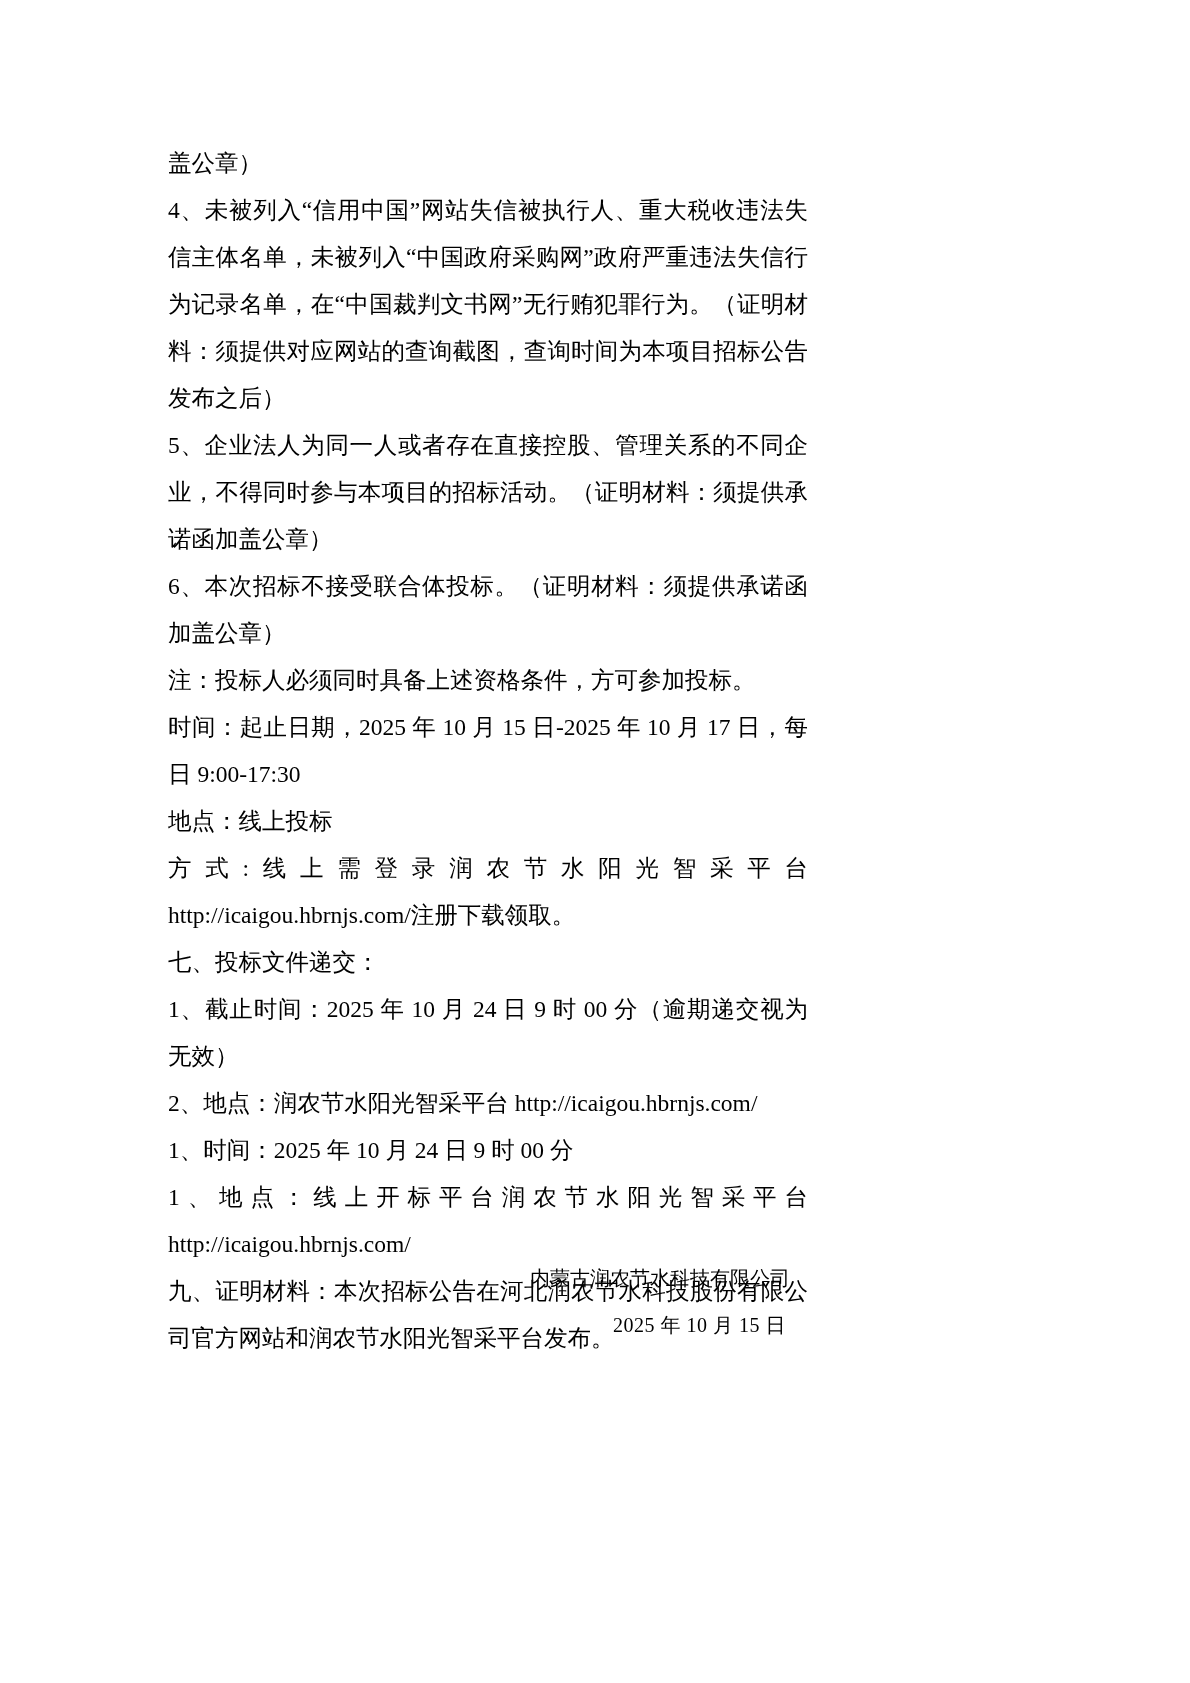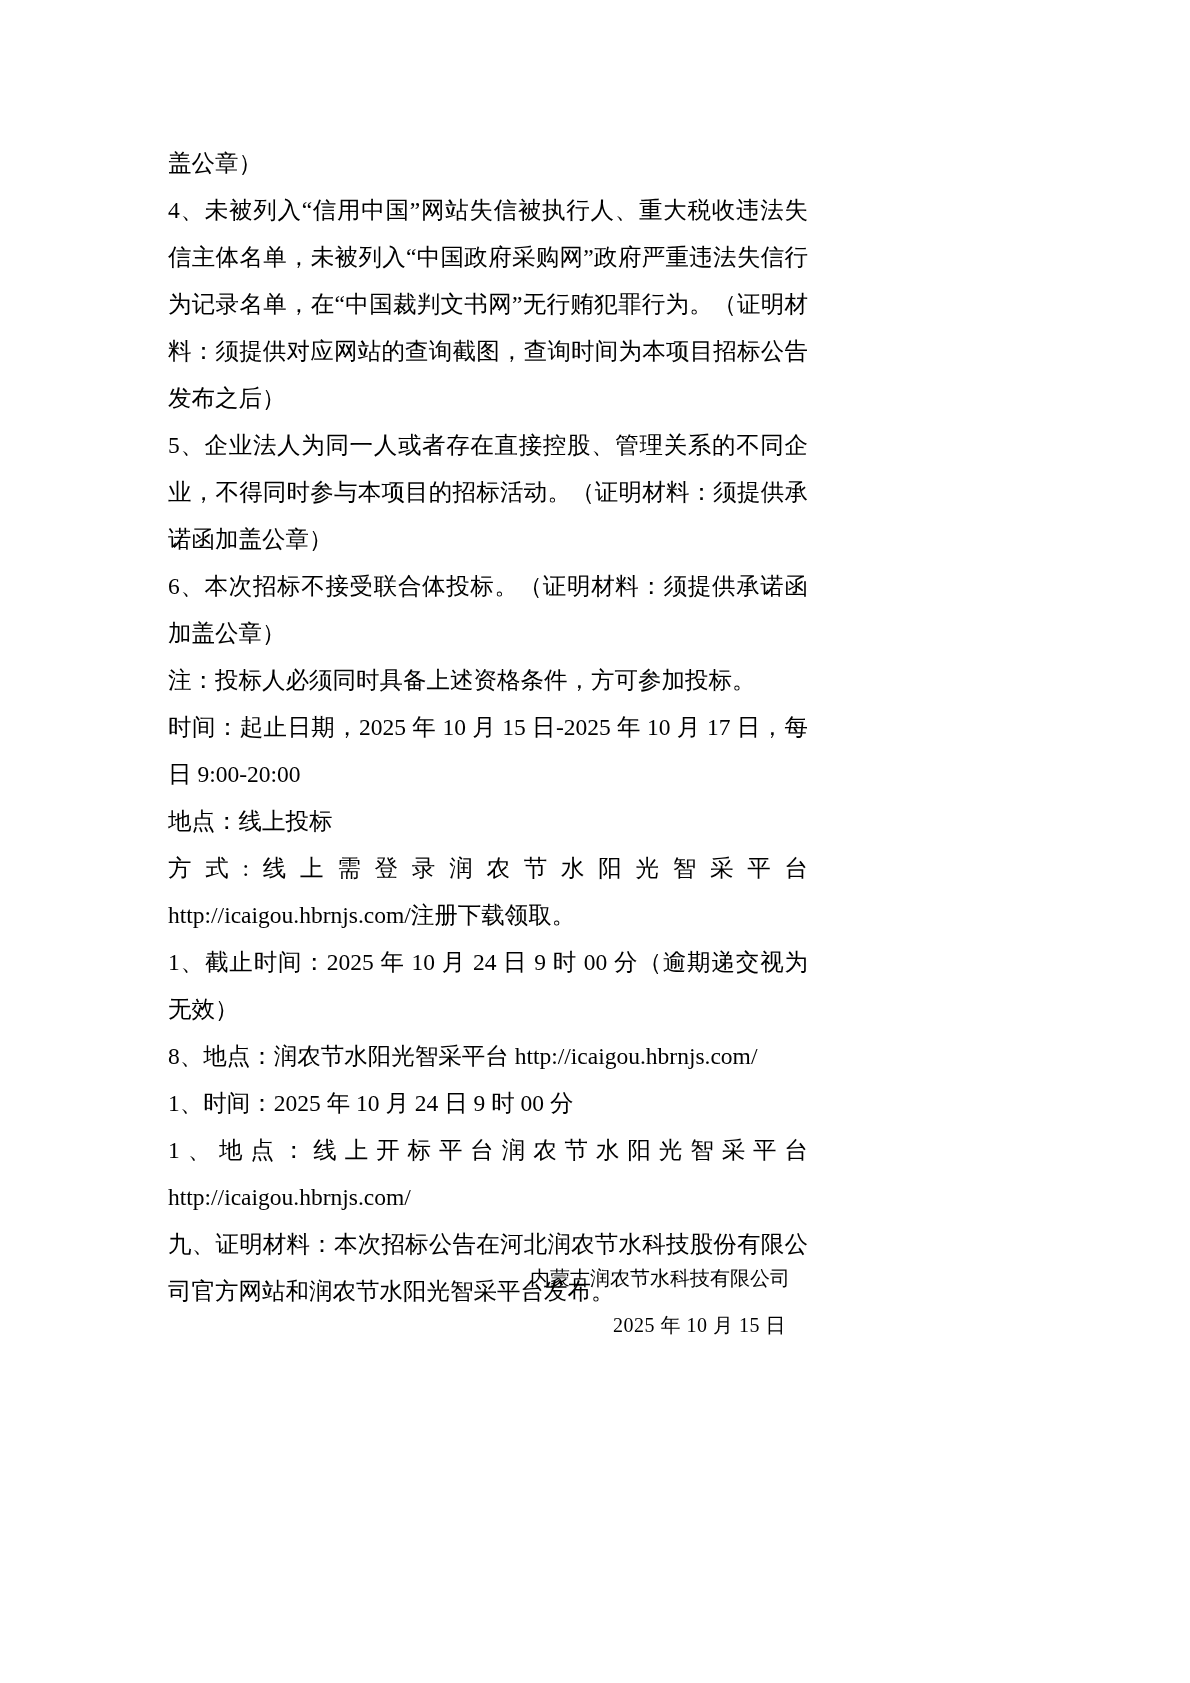--- a/index.html
+++ b/index.html
@@ -49,25 +49,26 @@
 </head>
 <body>
 
 <div class="page">
   <div class="doc-body">
     <p class="para">盖公章）</p>
     <p class="para">4、未被列入“信用中国”网站失信被执行人、重大税收违法失信主体名单，未被列入“中国政府采购网”政府严重违法失信行为记录名单，在“中国裁判文书网”无行贿犯罪行为。（证明材料：须提供对应网站的查询截图，查询时间为本项目招标公告发布之后）</p>
     <p class="para">5、企业法人为同一人或者存在直接控股、管理关系的不同企业，不得同时参与本项目的招标活动。（证明材料：须提供承诺函加盖公章）</p>
     <p class="para">6、本次招标不接受联合体投标。（证明材料：须提供承诺函加盖公章）</p>
     <p class="para">注：投标人必须同时具备上述资格条件，方可参加投标。</p>
-    <p class="para">时间：起止日期，2025 年 10 月 15 日-2025 年 10 月 17 日，每日 9:00-20:00</p>
+    <p class="para">时间：起止日期，2025 年 10 月 15 日-2025 年 10 月 17 日，每日 9:00-17:30</p>
     <p class="para">地点：线上投标</p>
     <p class="para">方式:线上需登录润农节水阳光智采平台 http://icaigou.hbrnjs.com/注册下载领取。</p>
+    <p class="para">七、投标文件递交：</p>
     <p class="para">1、截止时间：2025 年 10 月 24 日 9 时 00 分（逾期递交视为无效）</p>
-    <p class="para">8、地点：润农节水阳光智采平台 http://icaigou.hbrnjs.com/</p>
+    <p class="para">2、地点：润农节水阳光智采平台 http://icaigou.hbrnjs.com/</p>
     <p class="para">1、时间：2025 年 10 月 24 日 9 时 00 分</p>
     <p class="para">1、地点：线上开标平台润农节水阳光智采平台 http://icaigou.hbrnjs.com/</p>
     <p class="para">九、证明材料：本次招标公告在河北润农节水科技股份有限公司官方网站和润农节水阳光智采平台发布。</p>
   </div>
 
   <div class="sign-block">
     <span class="sign-line">内蒙古润农节水科技有限公司</span>
     <span class="sign-line date">2025 年 10  月 15 日</span>
   </div>
 </div>

